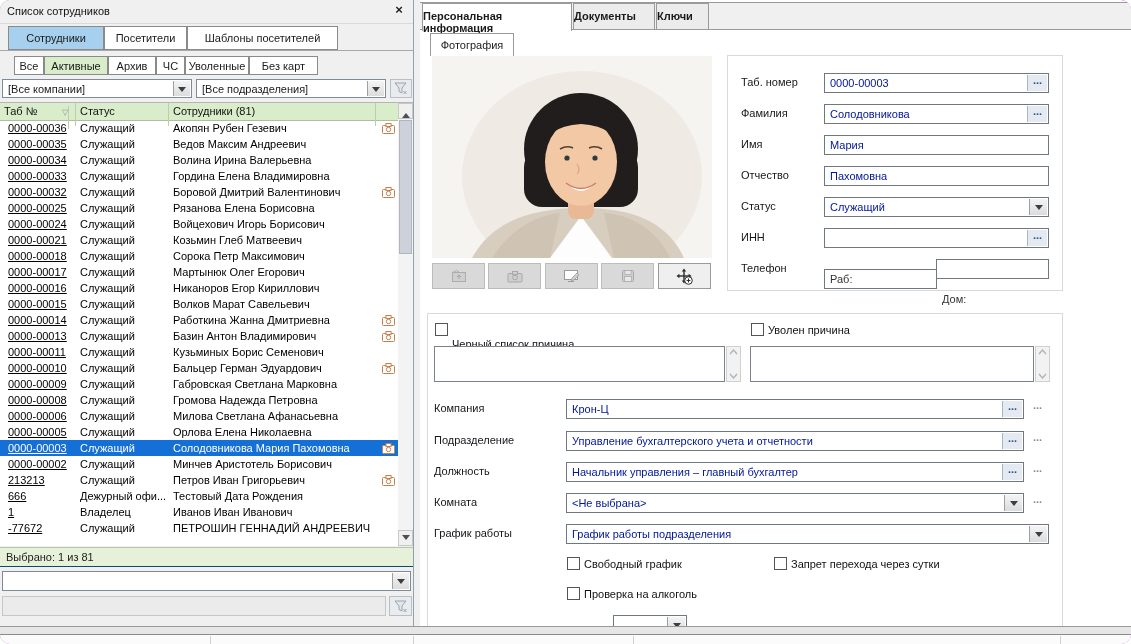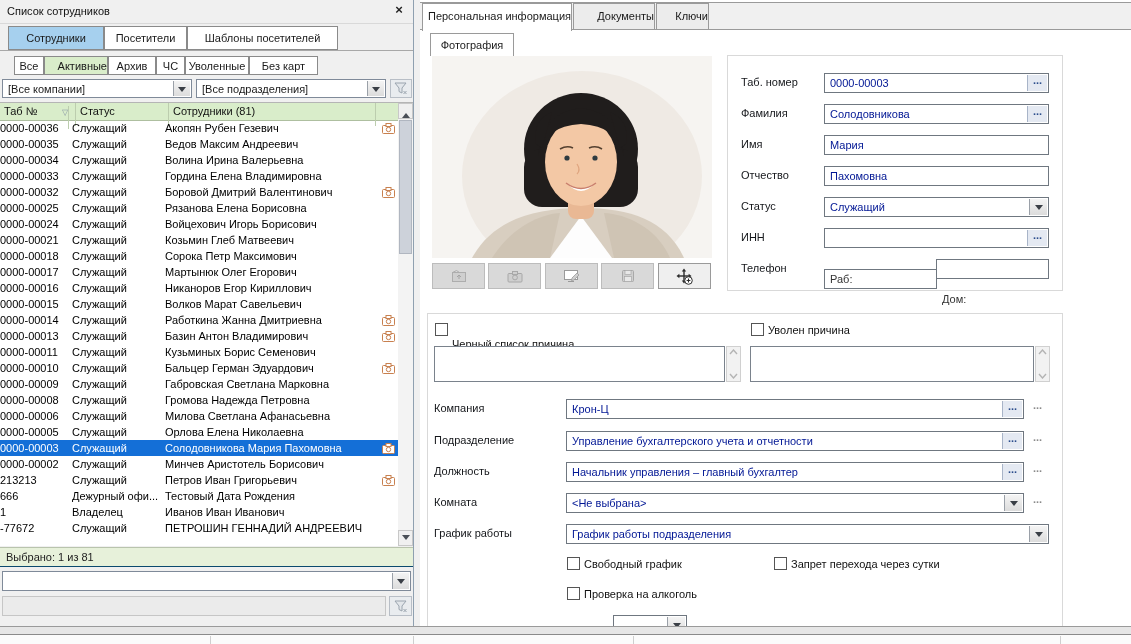--- a/index.html
+++ b/index.html
@@ -1,17 +1,17 @@
 <!DOCTYPE html>
 <html style="--accent: #146fd7; --tab-blue: #a6d0ee; --pale-green: #d9edca; --status-green: #e7f1da; --value-navy: #001694; --camera-orange: #c8804f;"><head>
 <meta charset="utf-8">
 <style>
   html,body{margin:0;padding:0;background:#fff;}
   #app{position:relative;width:1131px;height:644px;background:#a21caf;overflow:hidden;
-       font-family:"Liberation Sans", sans-serif;font-size:11px;color:#1a1a1a;
+       font-family:"Liberation Sans", sans-serif;font-size:11px;color:#1a1a1a;border-radius:10px;
        -webkit-font-smoothing:antialiased;}
   .abs{position:absolute;}
 
   
   #left-win{left:0;top:0;width:413px;height:626px;background:#f0f0f0;border-right:1px solid #8fa0b0;}
   #lw-title{left:0;top:0;width:413px;height:23px;background:#f0f0f0;border-bottom:1px solid #d9d9d9;}
   #lw-title .t{position:absolute;left:7px;top:5px;color:#111;}
   #lw-close{position:absolute;right:6px;top:2px;width:16px;height:16px;text-align:center;
             font-size:13px;font-weight:bold;color:#222;cursor:default;line-height:16px;}
 
@@ -38,21 +38,21 @@
 
   
   #emp-table{left:0;top:102px;width:413px;height:443px;background:#fff;border-top:1px solid #b5b5b5;}
   #emp-head{position:absolute;left:0;top:0;width:398px;height:17px;background:var(--pale-green);
             border-bottom:1px solid #aebfa0;display:flex;color:#111;}
   #emp-head span{box-sizing:border-box;padding:2px 0 0 4px;border-right:1px solid #bccdae;height:23px;}
   .hc-id{width:76px;} .hc-st{width:93px;} .hc-nm{flex:1;} .hc-cam{width:22px;border-right:none !important;}
   #sort-glyph{position:absolute;left:58px;top:3px;font-size:8px;color:#8a97a5;}
   #emp-rows{position:absolute;left:0;top:17px;width:398px;height:416px;overflow:hidden;}
   .erow{display:flex;height:16px;line-height:16px;white-space:nowrap;color:#000;}
-  .erow .rid{width:72px;padding-left:0;overflow:hidden;}
+  .erow .rid{width:72px;padding-left:8px;overflow:hidden;text-decoration:underline;}
   .erow .rst{width:93px;overflow:hidden;}
   .erow .rnm{flex:1;overflow:hidden;}
   .erow .rcam{width:20px;display:flex;align-items:center;justify-content:center;}
   .erow.sel{background:var(--accent);color:#fff;}
 
   
   .sb{position:absolute;box-sizing:border-box;background:#f0f0f0;border:1px solid #c8c8c8;}
   .sb .tri{position:absolute;left:50%;top:50%;}
   .tri-up{margin:-2px 0 0 -4px;border:4px solid transparent;border-bottom:5px solid #4a4f57;}
   .tri-dn{margin:-3px 0 0 -4px;border:4px solid transparent;border-top:5px solid #4a4f57;}
@@ -64,21 +64,21 @@
   #bottom-filter{left:2px;top:596px;width:384px;height:20px;background:#ebebeb;border:1px solid #c6c6c6;box-sizing:border-box;}
 
   
   #splitter{left:414px;top:0;width:6px;height:626px;background:#f0f0f0;}
 
   
   #right-pane{left:420px;top:0;width:711px;height:626px;background:#fff;overflow:hidden;}
   #r-tabstrip{position:absolute;left:0;top:2px;width:711px;height:28px;background:#f0f0f0;
               border-top:1px solid #9a9a9a;border-bottom:1px solid #9a9a9a;box-sizing:border-box;}
   .rtab{position:absolute;top:0;height:27px;box-sizing:border-box;border:1px solid #9a9a9a;
-        background:#ececec;text-align:right;}
+        background:#ececec;text-align:left;font-weight:bold;}
   .rtab .lbl{position:absolute;left:0;right:0;top:6px;}
   .rtab.sel{background:#fff;border-bottom:none;height:28px;z-index:2;}
 
   #photo-tab{position:absolute;left:10px;top:33px;width:84px;height:23px;box-sizing:border-box;
              border:1px solid #9a9a9a;border-bottom:none;background:#fff;z-index:2;text-align:center;}
   #photo-tab .lbl{position:absolute;left:0;right:0;top:5px;}
   #photo-box{position:absolute;left:12px;top:56px;width:280px;height:202px;overflow:hidden;background:#f4f1ee;}
 
   #photo-toolbar .pbtn{position:absolute;top:263px;width:53px;height:26px;box-sizing:border-box;
         background:#d9d9d9;border:1px solid #bcbcbc;display:flex;align-items:center;justify-content:center;}
@@ -131,21 +131,21 @@
         </div>
       <div class="tab" style="left:187px;width:151px;">
         <span class="lbl">Шаблоны посетителей</span>
         </div>
     </div>
 
     <div class="tabrow" id="filter-tabs">
       <div class="tab" style="left:14px;width:30px;">
         <span class="lbl">Все</span>
         </div>
-      <div class="tab sel-green" style="left:44px;width:64px;text-align:right;">
+      <div class="tab sel-green" style="left:44px;width:64px;">
         <span class="lbl">Активные</span>
         </div>
       <div class="tab" style="left:108px;width:48px;">
         <span class="lbl">Архив</span>
         </div>
       <div class="tab" style="left:156px;width:29px;">
         <span class="lbl">ЧС</span>
         </div>
       <div class="tab" style="left:185px;width:64px;">
         <span class="lbl">Уволенные</span>

